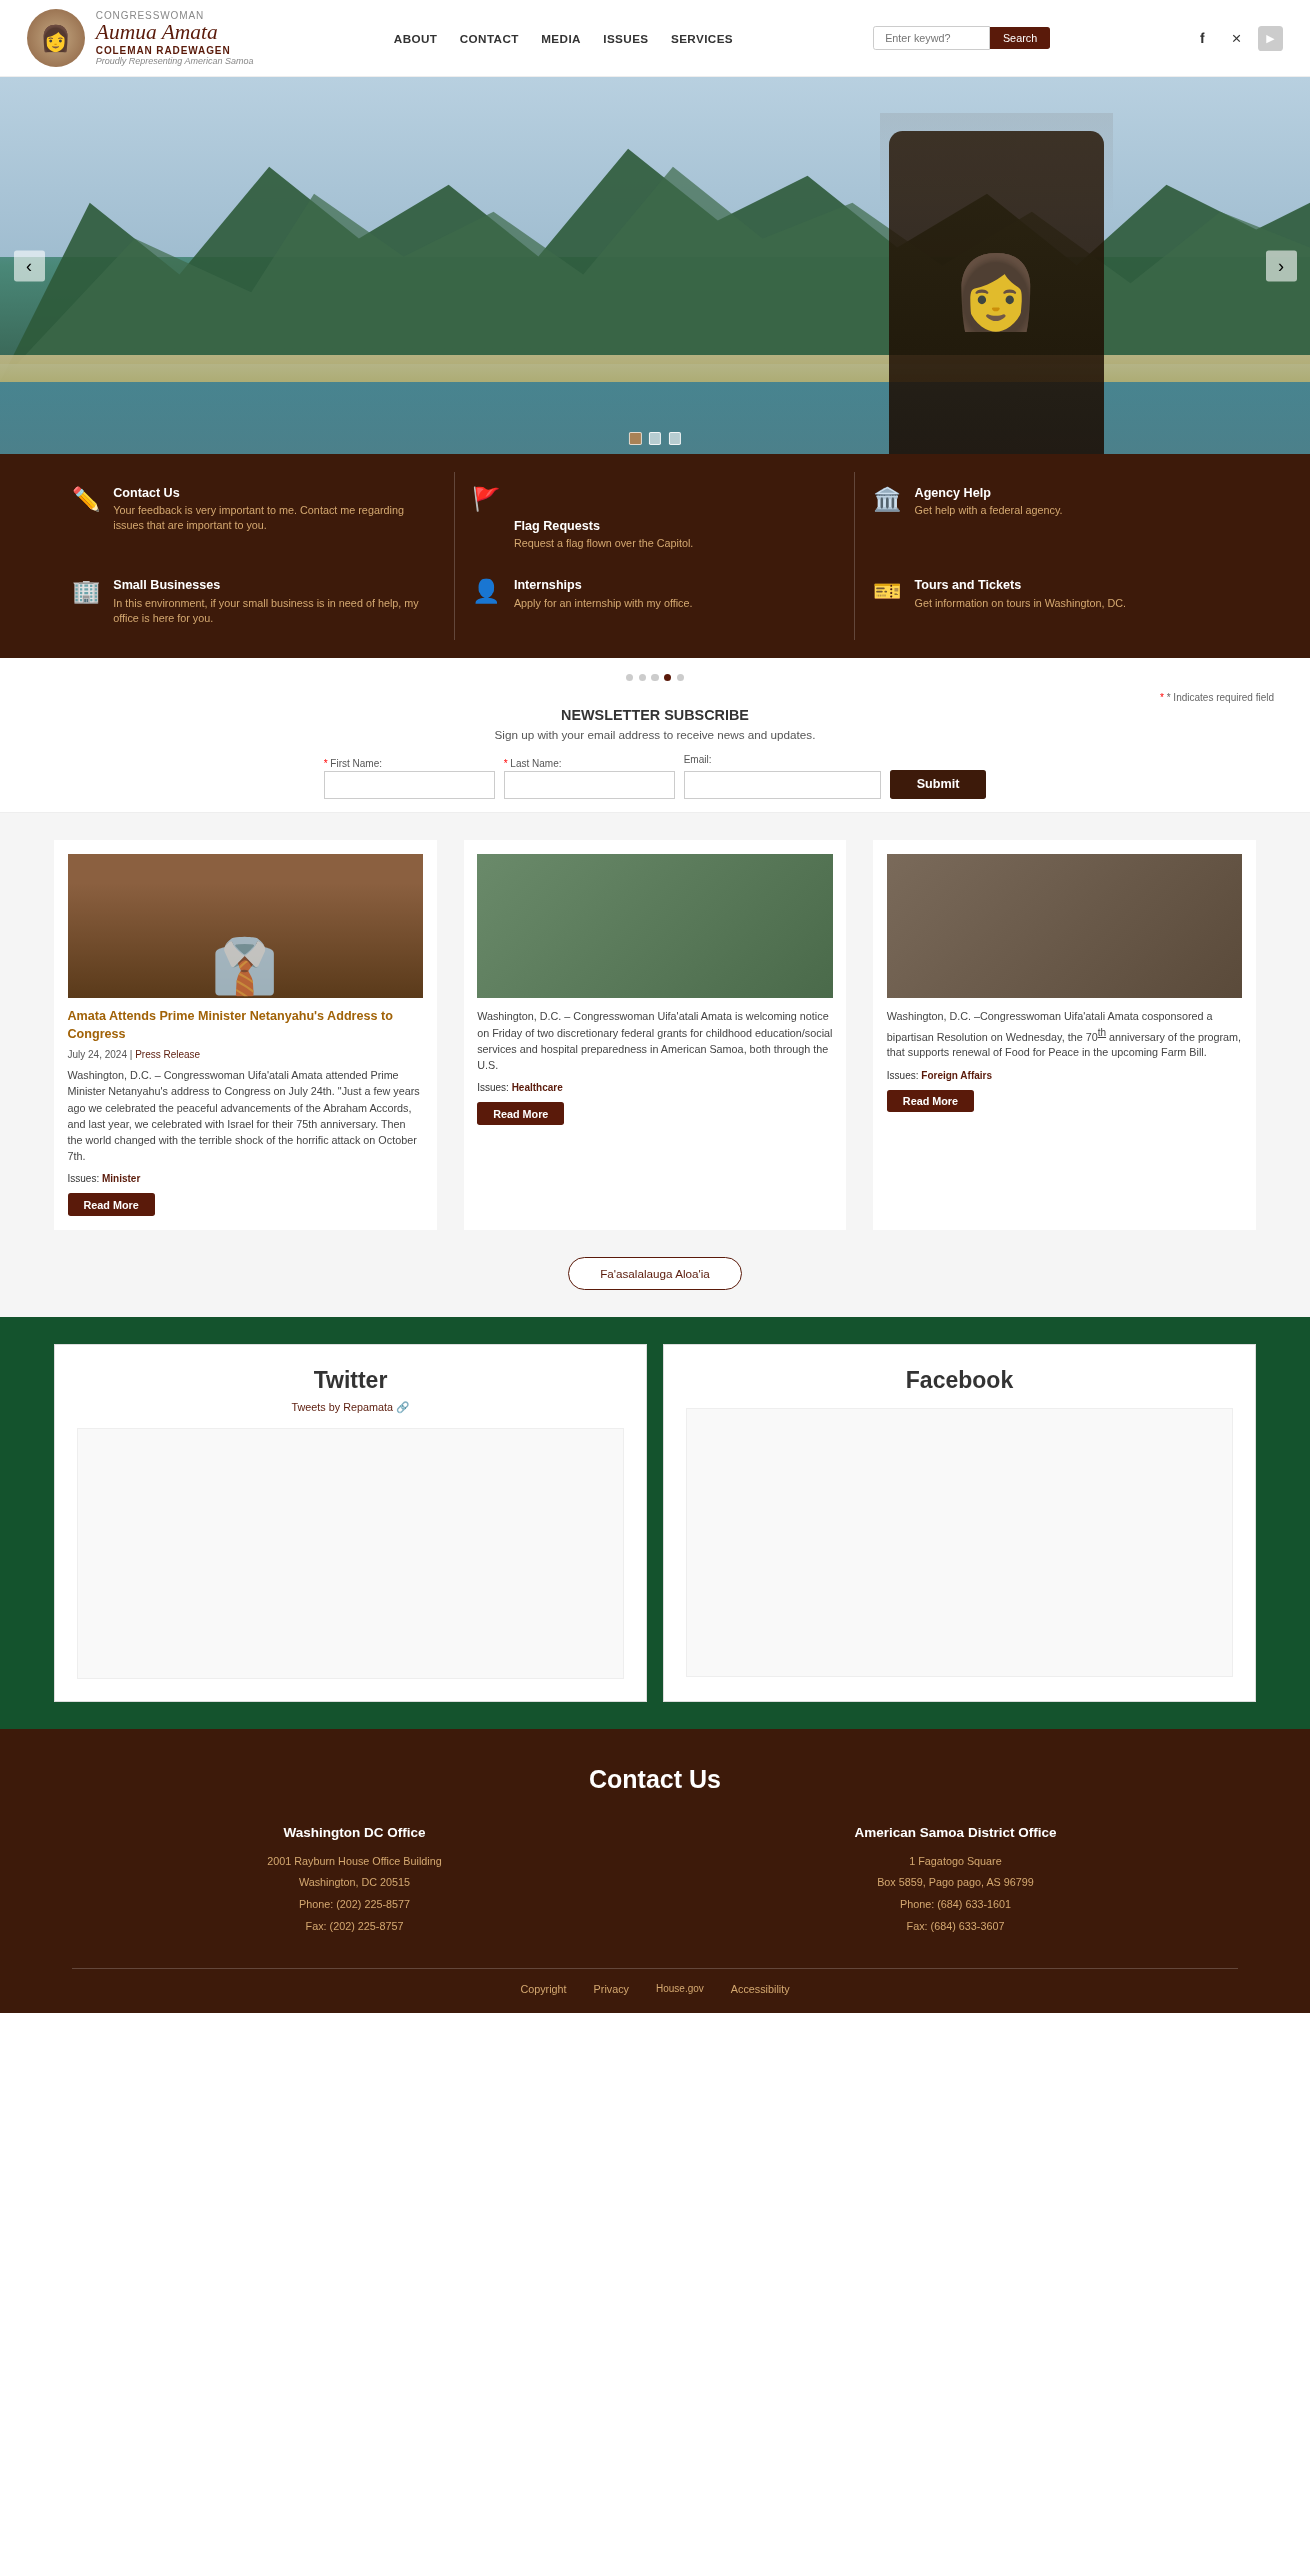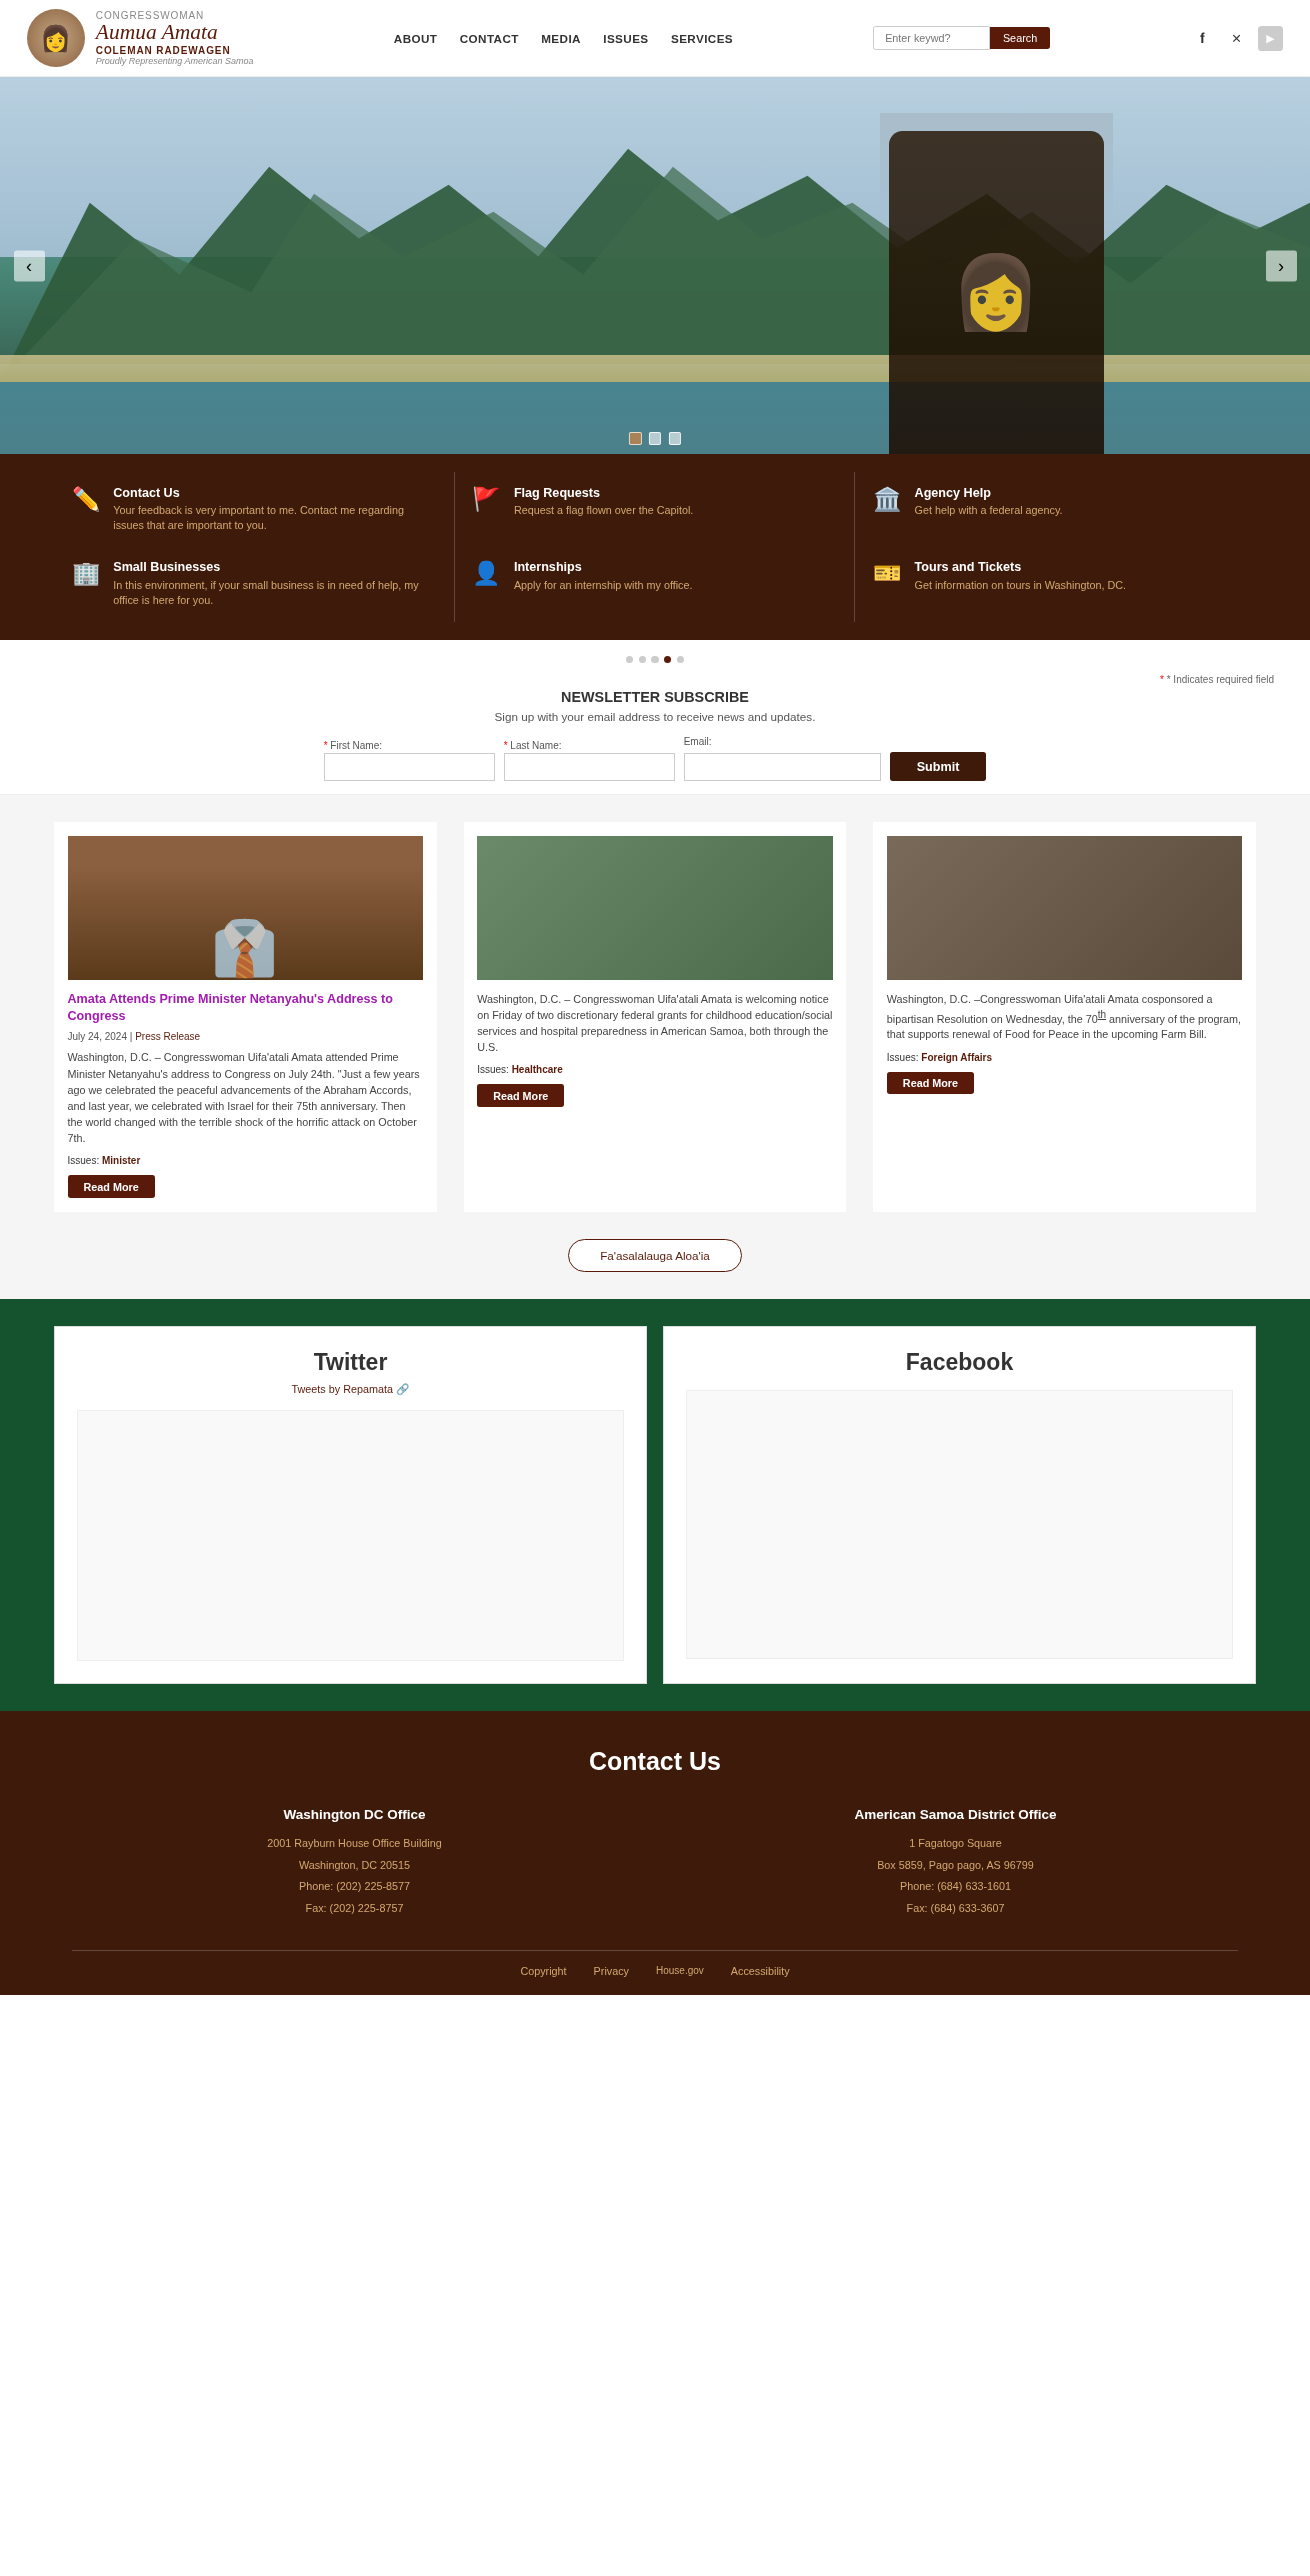--- a/index.html
+++ b/index.html
@@ -74,21 +74,21 @@
   <div style="display:flex; align-items:flex-start; gap:12.6px; padding:13.5px 18px; border-right:0.9px solid rgba(255,255,255,0.2); cursor:pointer;">
     <div style="font-size:23px; color:#d4a870; flex-shrink:0;">✏️</div>
     <div>
       <h3 style="color:#fff; font-size:12.6px; font-weight:bold; margin-bottom:3.6px;">Contact Us</h3>
       <p style="color:#d4a870; font-size:10.8px; line-height:1.4;">Your feedback is very important to me. Contact me regarding issues that are important to you.</p>
     </div>
   </div>
   <div style="display:flex; align-items:flex-start; gap:12.6px; padding:13.5px 18px; border-right:0.9px solid rgba(255,255,255,0.2); cursor:pointer;">
     <div style="font-size:23px; color:#d4a870; flex-shrink:0;">🚩</div>
     <div>
-      <h3 style="color:#fff; font-size:12.6px; font-weight:bold; margin-bottom:3.6px;">Flag Requests</h3>
+      <h3 style="color:#fff; font-size:12.6px; font-weight:bold; margin-bottom:3.6px;margin-top:33px;">Flag Requests</h3>
       <p style="color:#d4a870; font-size:10.8px; line-height:1.4;">Request a flag flown over the Capitol.</p>
     </div>
   </div>
   <div style="display:flex; align-items:flex-start; gap:12.6px; padding:13.5px 18px; cursor:pointer;">
     <div style="font-size:23px; color:#d4a870; flex-shrink:0;">🏛️</div>
     <div>
       <h3 style="color:#fff; font-size:12.6px; font-weight:bold; margin-bottom:3.6px;">Agency Help</h3>
       <p style="color:#d4a870; font-size:10.8px; line-height:1.4;">Get help with a federal agency.</p>
     </div>
   </div>
@@ -147,21 +147,21 @@
 
 <section style="padding:27px 54px; background:#f5f5f5;">
   <div style="display:grid; grid-template-columns:1fr 1fr 1fr; gap:27px;">
 
     <div style="background:#fff; padding:13.5px;">
       <div style="width:100%; height:144px; background:linear-gradient(135deg, #5a7a9a 0%, #3a5a7a 100%); margin-bottom:10.8px; display:flex; align-items:center; justify-content:center; overflow:hidden;">
         <div style="width:100%; height:100%; background: linear-gradient(180deg, #8b6040 20%, #5a3a1a 100%); display:flex; align-items:flex-end; justify-content:center;">
           <div style="font-size:54px; opacity:0.7;">👔</div>
         </div>
       </div>
-      <h3 style="font-size:12.6px; font-weight:bold; color:#a21caf; margin-bottom:5.4px; line-height:1.4;">Amata Attends Prime Minister Netanyahu's Address to Congress</h3>
+      <h3 style="font-size:12.6px; font-weight:bold; color:#a16207; margin-bottom:5.4px; line-height:1.4;">Amata Attends Prime Minister Netanyahu's Address to Congress</h3>
       <div style="font-size:10px; color:#555; margin-bottom:7.2px;">
         <span>July 24, 2024</span> |
         <a href="#" style="color:#5a1a0a; text-decoration:none;">Press Release</a>
       </div>
       <p style="font-size:10.8px; color:#444; line-height:1.5; margin-bottom:9px;">Washington, D.C. – Congresswoman Uifa'atali Amata attended Prime Minister Netanyahu's address to Congress on July 24th. "Just a few years ago we celebrated the peaceful advancements of the Abraham Accords, and last year, we celebrated with Israel for their 75th anniversary. Then the world changed with the terrible shock of the horrific attack on October 7th.</p>
       <div style="font-size:10px; color:#333; margin-bottom:9px;">
         <span>Issues:</span>
         <a href="#" style="color:#5a1a0a; font-weight:bold; text-decoration:none;">Minister</a>
       </div>
       <button style="padding:5.4px 16px; background:#5a1a0a; color:#fff; font-size:10.8px; font-weight:bold; border:none; cursor:pointer; border-radius:2.7px;">Read More</button>

